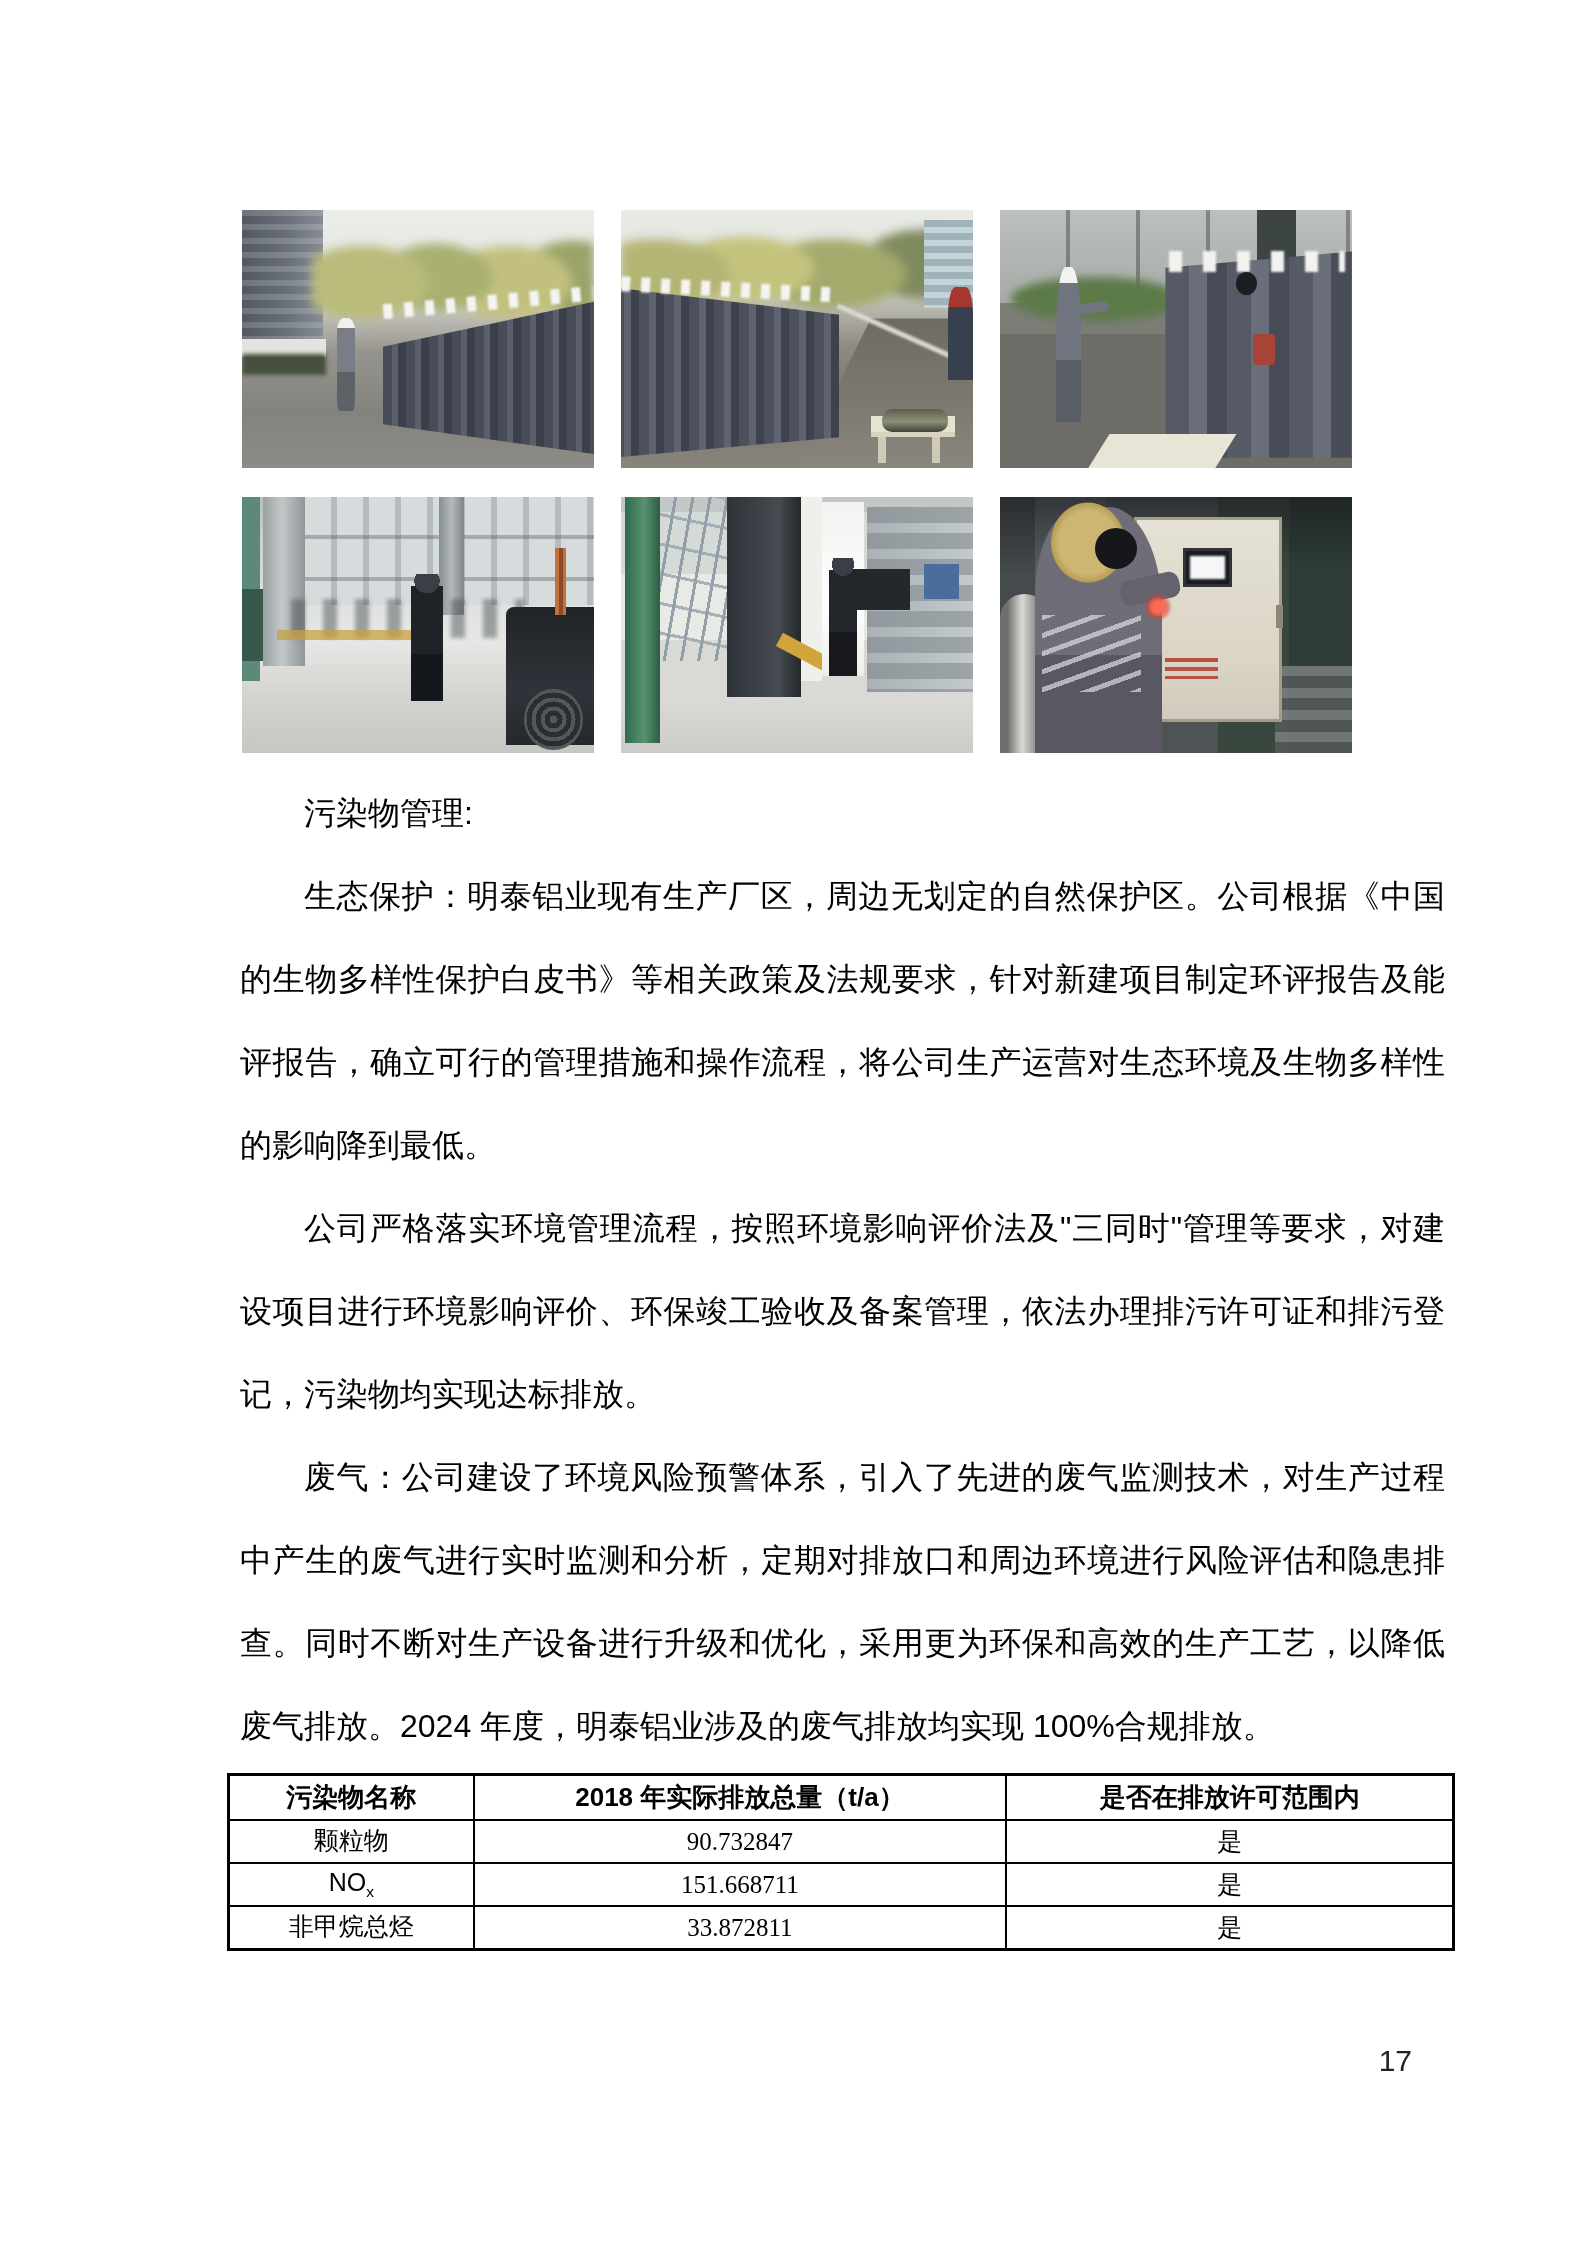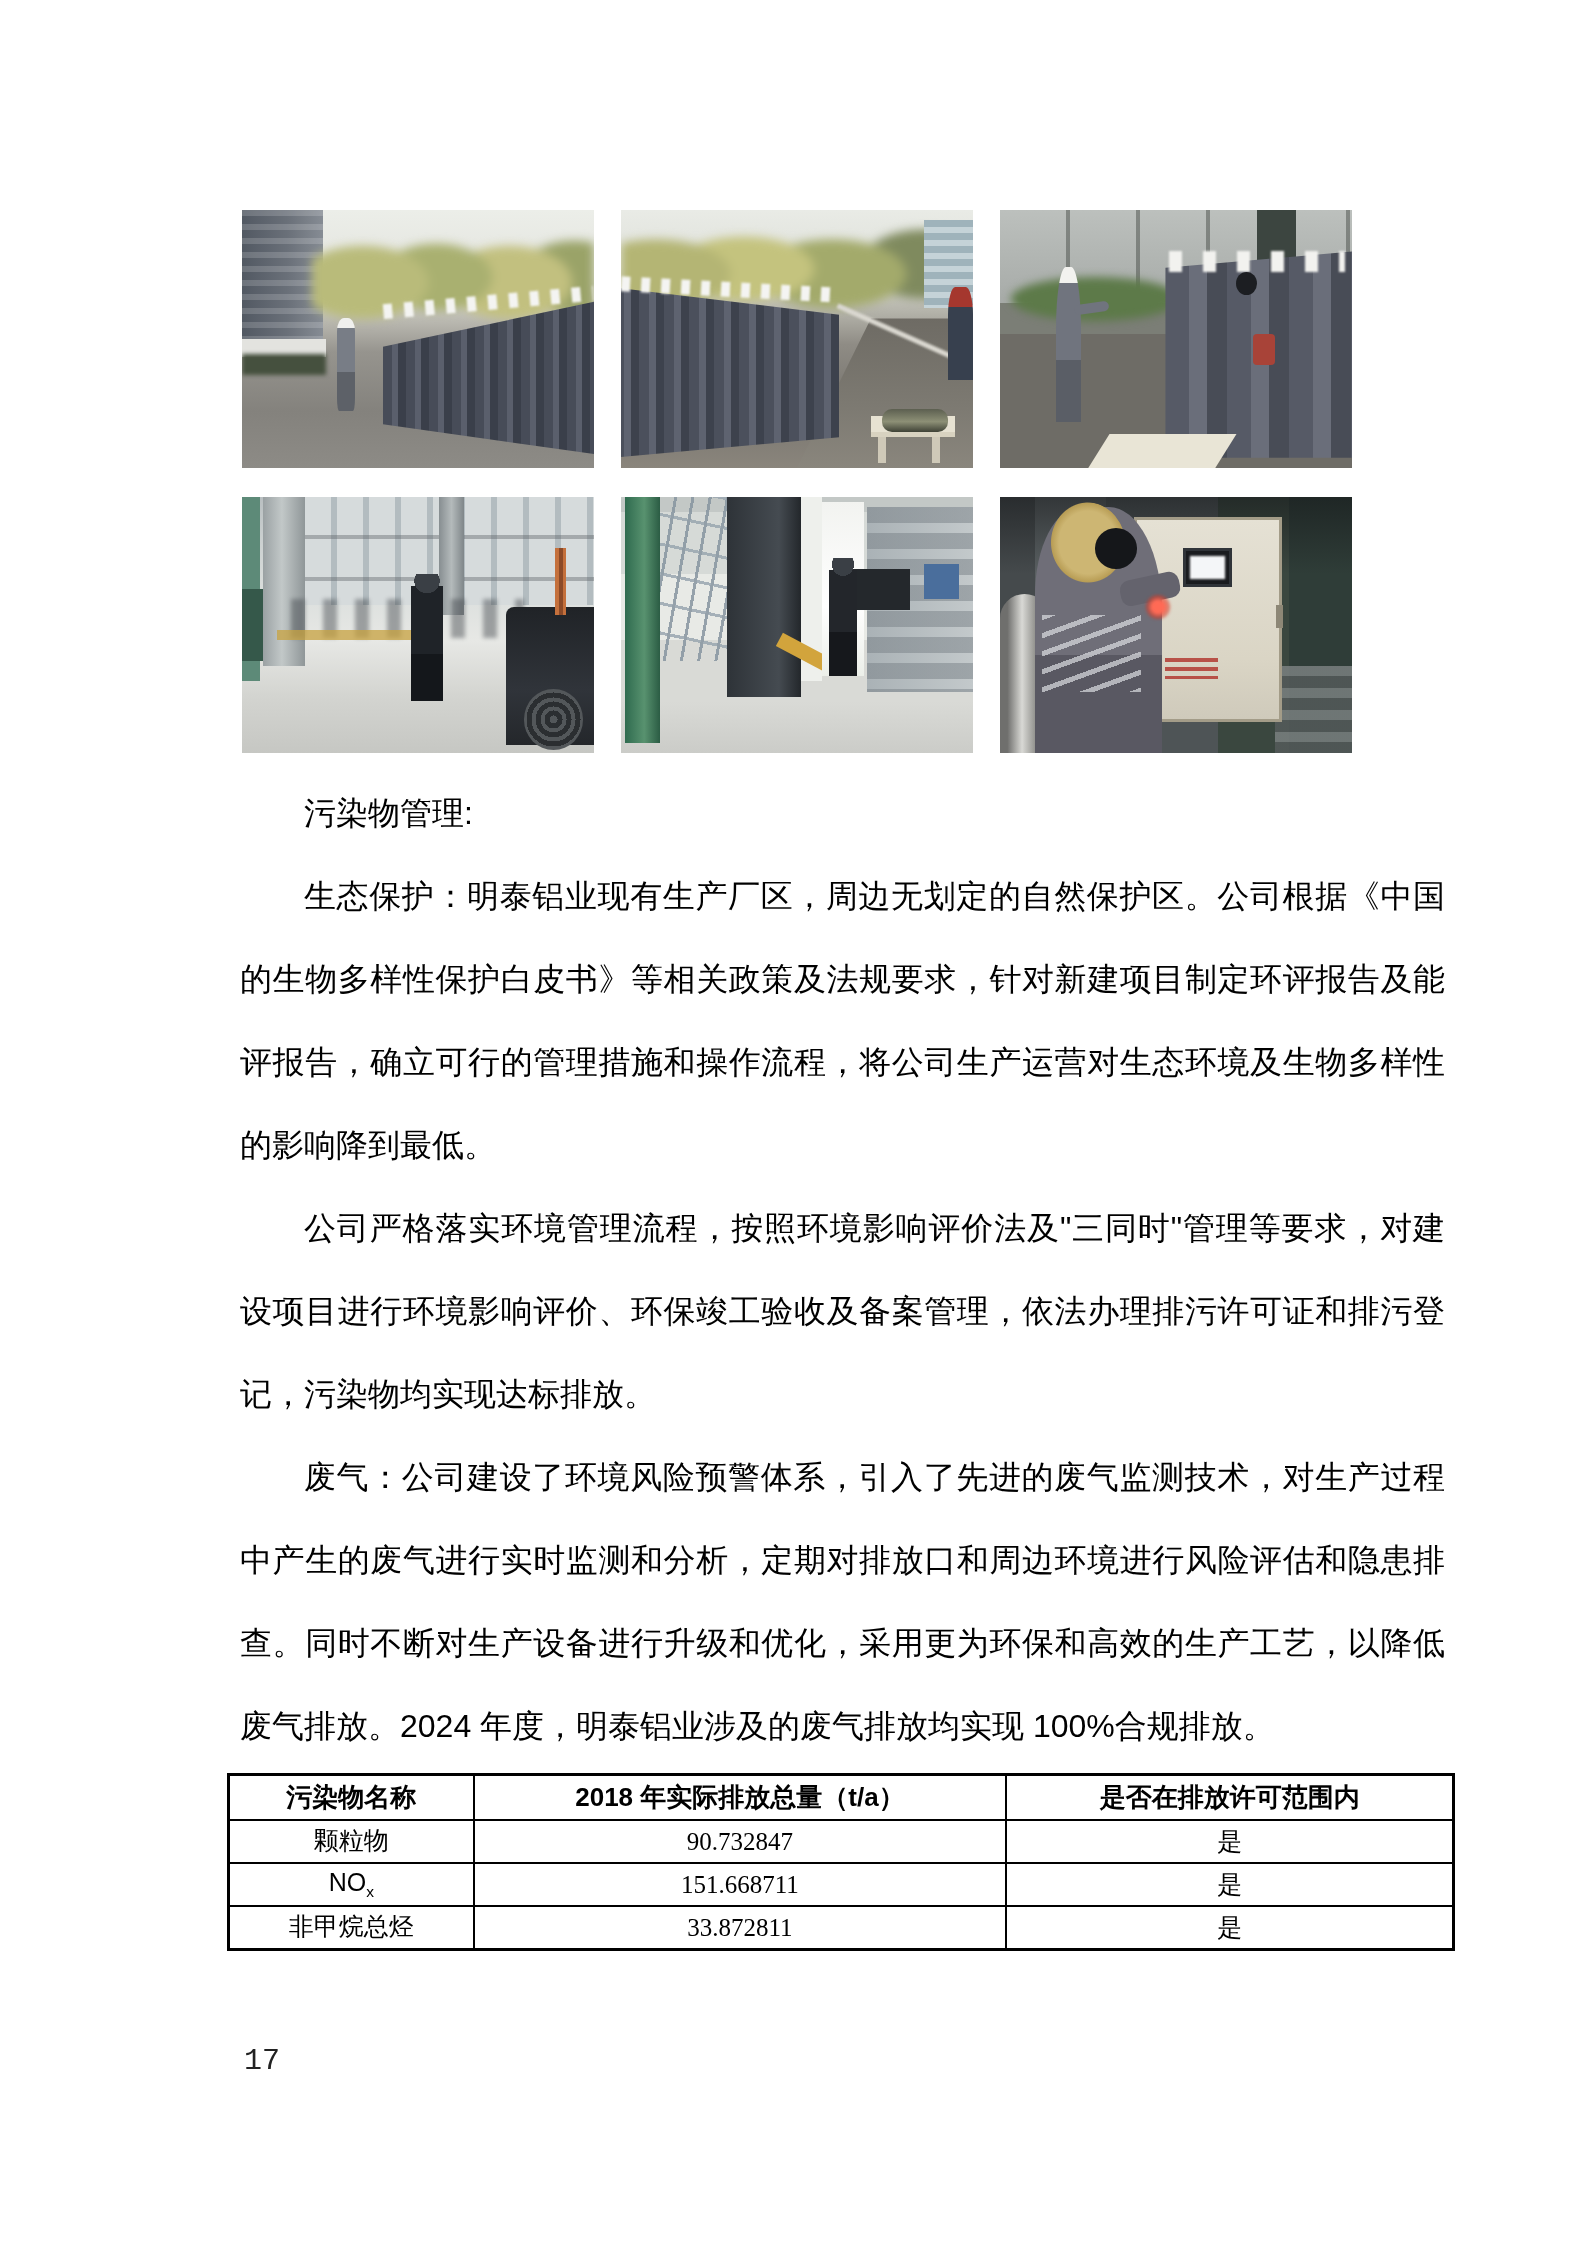--- a/index.html
+++ b/index.html
@@ -162,22 +162,22 @@
     vertical-align:middle;padding:0;color:#000;}
   .emissions-table th{height:43px;font-size:26px;font-weight:bold;}
   .emissions-table td{height:41px;font-size:25px;font-weight:normal;}
   .emissions-table col.c1{width:20%;}
   .emissions-table col.c2{width:43.5%;}
   .emissions-table col.c3{width:36.5%;}
   .emissions-table td.num{font-family:"Liberation Serif","DejaVu Serif",serif;}
   .emissions-table sub{font-size:0.62em;}
 
   
-  .page-number{position:absolute;left:244px;top:2044px;width:1180px;text-align:left;
-    font-size:30px;font-family:Liberation Mono, monospace;color:#222;}
+  .page-number{position:absolute;left:232px;top:2044px;width:1180px;text-align:right;
+    font-size:30px;font-family:Liberation Sans, sans-serif;color:#222;}
 </style>
 </head>
 <body>
 
 <div class="page">
 
   <div class="photo-grid">
 
     <div class="photo p1">
       <div class="building"></div>

